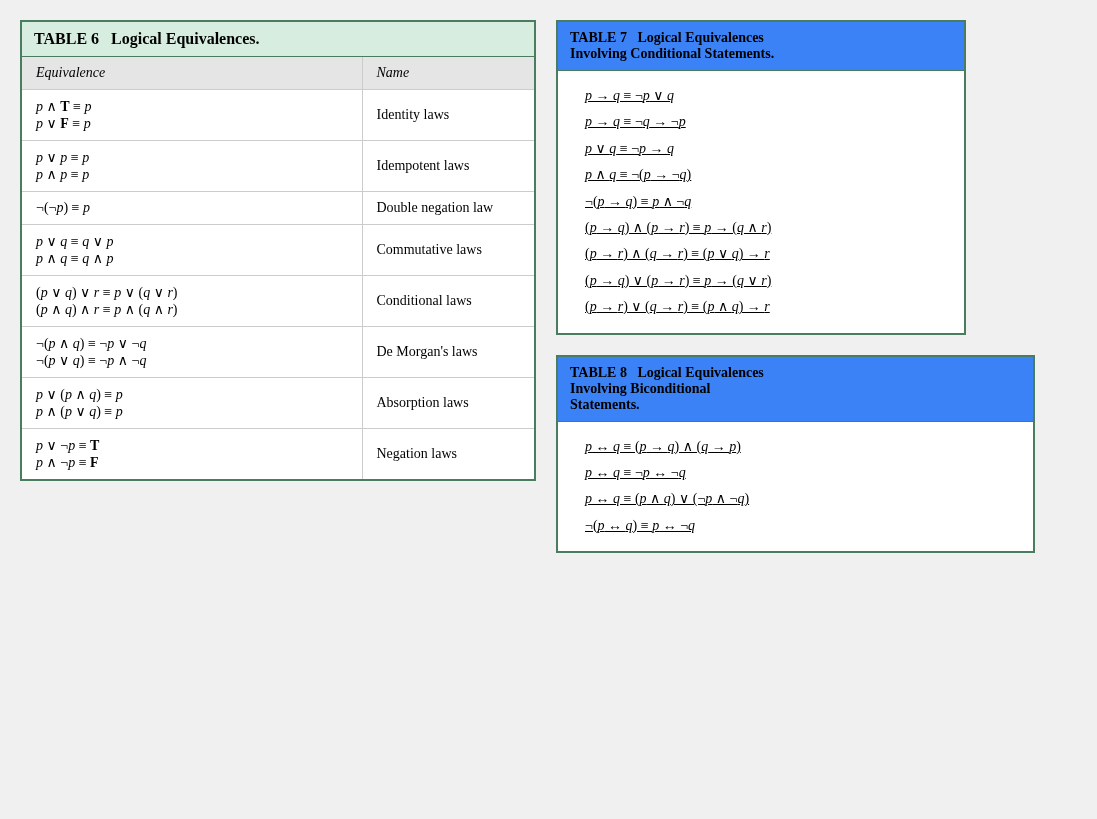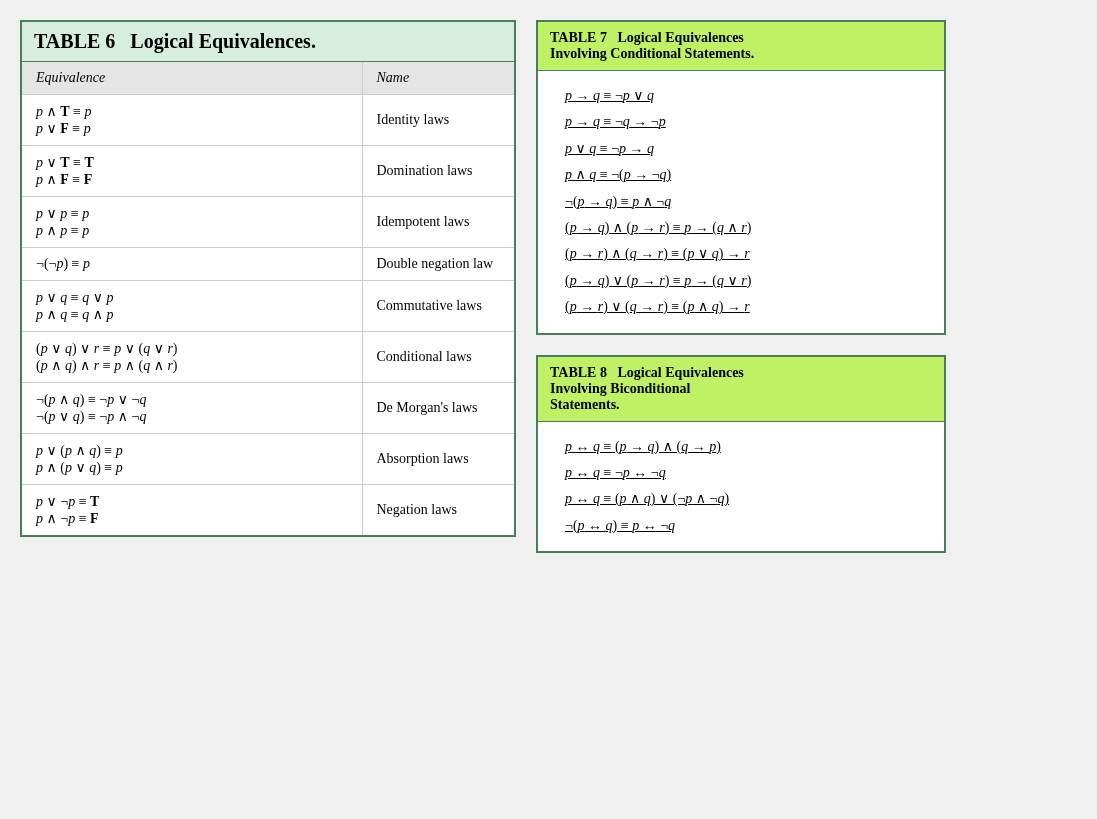--- a/index.html
+++ b/index.html
@@ -25,21 +25,21 @@
       border: 2px solid #4a7c5f;
       background: white;
     }
     .table-header {
       background: #d6ede0;
       padding: 8px 12px;
       border-bottom: 1px solid #4a7c5f;
     }
     .table-header span {
       font-weight: bold;
-      font-size: 20px;
+      font-size: 16px;
       color: #000;
     }
     table {
       border-collapse: collapse;
       width: 100%;
     }
     td {
       padding: 8px 14px;
       border-bottom: 1px solid #ccc;
       vertical-align: middle;
@@ -47,44 +47,44 @@
     td:first-child {
       border-right: 1px solid #ccc;
     }
     tr:last-child td {
       border-bottom: none;
     }
     .col-equiv {
       width: 340px;
     }
     .col-name {
-      width: 152px;
+      width: 172px;
     }
     .header-row td {
       font-style: italic;
       background: #e5e5e5;
       border-bottom: 1px solid #ccc;
     }
     
     .table7-wrapper {
       width: 410px;
     }
     .table8-wrapper {
-      width: 410px;
+      width: 479px;
     }
     .right-table-content {
       padding: 10px 27px;
       text-decoration: underline;
     }
     .right-table-content p {
       margin: 4px 0;
       line-height: 1.6;
     }
     .table-header-multiline {
-      background: #bef264;
+      background: #3b82f6;
       padding: 8px 12px;
       border-bottom: 1px solid #4a7c5f;
     }
     .table-header-multiline span {
       font-weight: bold;
       font-size: 14px;
       color: #000;
     }
   </style>
 </head>
@@ -103,27 +103,20 @@
       </tr>
 
       <tr>
         <td class="col-equiv">
           <div><em>p</em> ∧ <strong>T</strong> ≡ <em>p</em></div>
           <div><em>p</em> ∨ <strong>F</strong> ≡ <em>p</em></div>
         </td>
         <td class="col-name">Identity laws</td>
       </tr>
 
-      <tr>
-        <td class="col-equiv">
-          <div><em>p</em> ∨ <strong>T</strong> ≡ <strong>T</strong></div>
-          <div><em>p</em> ∧ <strong>F</strong> ≡ <strong>F</strong></div>
-        </td>
-        <td class="col-name">Domination laws</td>
-      </tr>
 
       <tr>
         <td class="col-equiv">
           <div><em>p</em> ∨ <em>p</em> ≡ <em>p</em></div>
           <div><em>p</em> ∧ <em>p</em> ≡ <em>p</em></div>
         </td>
         <td class="col-name">Idempotent laws</td>
       </tr>
 
       <tr>

